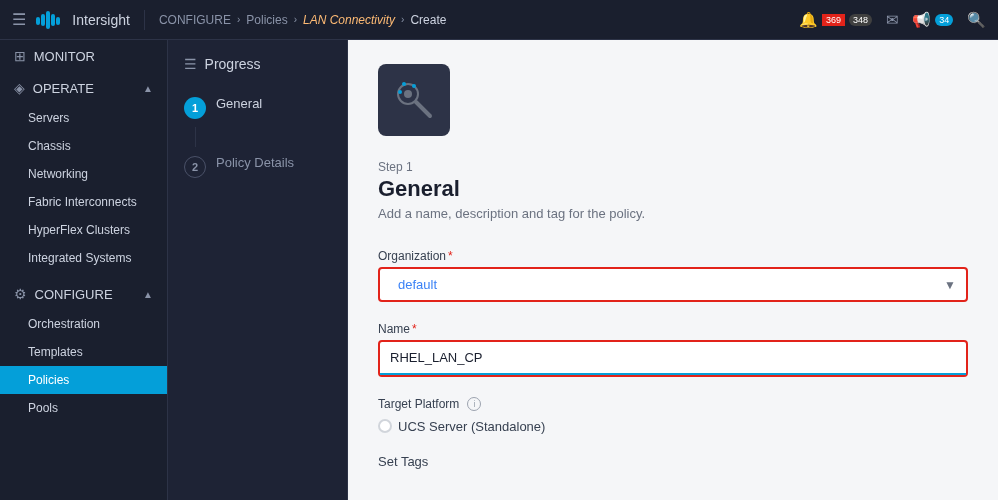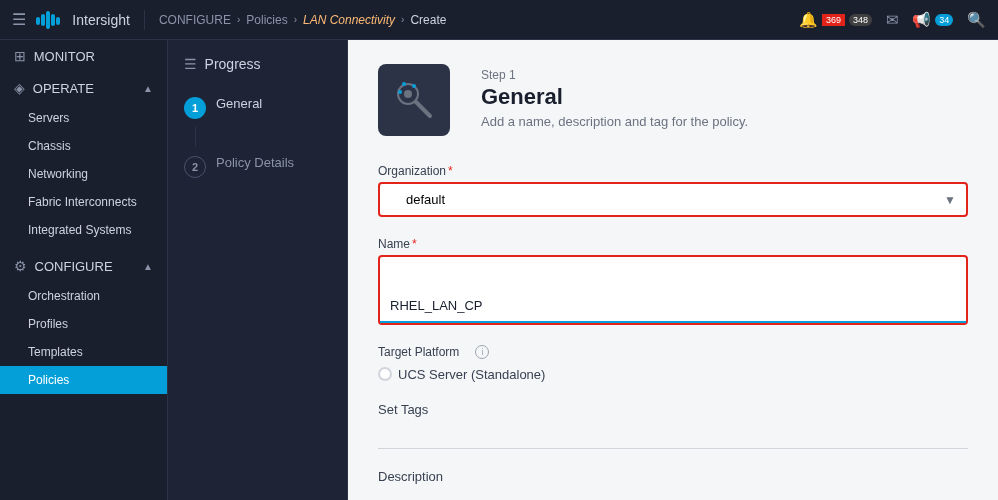--- a/index.html
+++ b/index.html
@@ -42,38 +42,38 @@
     .progress-step { display: flex; align-items: flex-start; gap: 10px; padding: 8px 16px; cursor: pointer; }
     .step-circle { width: 22px; height: 22px; border-radius: 50%; display: flex; align-items: center; justify-content: center; font-size: 11px; font-weight: bold; flex-shrink: 0; margin-top: 1px; }
     .step-circle.active { background: #049fd9; color: #fff; }
     .step-circle.inactive { background: transparent; border: 1px solid #4a5168; color: #8a93a8; }
     .step-label { font-size: 13px; color: #cdd3e0; }
     .step-label.inactive { color: #8a93a8; }
     .step-connector { width: 1px; height: 20px; background: #2d3347; margin-left: 27px; }
 
     
     .form-panel { flex: 1; background: #f5f6f8; padding: 24px 30px; overflow-y: auto; }
-    .form-header { display: flex; align-items: flex-start; gap: 31px; margin-bottom: 28px; }
+    .form-header { display: flex; align-items: flex-start; gap: 20px; margin-bottom: 28px; flex-direction: column; }
     .form-icon { width: 72px; height: 72px; background: #2d3347; border-radius: 8px; display: flex; align-items: center; justify-content: center; flex-shrink: 0; }
     .form-icon svg { width: 48px; height: 48px; }
     .form-title-group { padding-top: 4px; }
     .step-num { color: #6b7280; font-size: 12px; margin-bottom: 2px; }
     .form-title { color: #1a1f2e; font-size: 22px; font-weight: 600; margin-bottom: 4px; }
     .form-desc { color: #6b7280; font-size: 13px; }
 
     .form-field { margin-bottom: 20px; }
     .field-label { font-size: 12px; color: #374151; margin-bottom: 4px; font-weight: 500; }
     .field-label span.req { color: #e2231a; margin-left: 2px; }
     .field-box { border: 2px solid #e2231a; border-radius: 4px; background: #fff; display: flex; align-items: center; }
-    .field-input { flex: 1; padding: 8px 10px; border: none; outline: none; font-size: 13px; color: #1a1f2e; background: transparent; margin-top: 33px; }
-    .field-select { width: 100%; padding: 8px 26px; border: none; outline: none; font-size: 13px; color: #000000; background: transparent; appearance: none; cursor: pointer; }
+    .field-input { flex: 1; padding: 8px 10px; border: none; outline: none; font-size: 13px; color: #1a1f2e; background: transparent; }
+    .field-select { width: 100%; padding: 8px 18px; border: none; outline: none; font-size: 13px; color: #3b82f6; background: transparent; appearance: none; cursor: pointer; }
     .field-dropdown-icon { padding-right: 10px; color: #6b7280; font-size: 12px; }
 
     .target-platform { margin-bottom: 20px; }
-    .target-label { font-size: 12px; color: #374151; font-weight: 500; margin-bottom: 8px; display: flex; align-items: center; gap: 16px; }
+    .target-label { font-size: 12px; color: #374151; font-weight: 500; margin-bottom: 8px; display: flex; align-items: center; gap: 8px; }
     .info-icon { width: 14px; height: 14px; border-radius: 50%; border: 1px solid #9ca3af; color: #9ca3af; font-size: 9px; display: inline-flex; align-items: center; justify-content: center; cursor: pointer; }
     .radio-group { display: flex; gap: 24px; }
     .radio-option { display: flex; align-items: flex-start; gap: 6px; font-size: 13px; color: #374151; cursor: pointer; }
     .radio-circle { width: 14px; height: 14px; border-radius: 50%; border: 2px solid #d1d5db; background: #fff; display: inline-flex; align-items: center; justify-content: center; }
     .radio-circle.selected { border-color: #049fd9; background: #fff; }
     .radio-dot { width: 6px; height: 6px; border-radius: 50%; background: #049fd9; }
 
     .set-tags { margin-bottom: 20px; }
     .set-tags-label { font-size: 13px; color: #374151; font-weight: 500; margin-bottom: 4px; }
     .tags-box { border-bottom: 1px solid #d1d5db; padding: 4px 0; min-height: 28px; }
@@ -142,35 +142,36 @@
         <span class="sidebar-icon">◈</span>
         <span>OPERATE</span>
       </div>
       <span class="sidebar-collapse-icon">▲</span>
     </div>
     <div>
       <div class="sidebar-sub-item">Servers</div>
       <div class="sidebar-sub-item">Chassis</div>
       <div class="sidebar-sub-item">Networking</div>
       <div class="sidebar-sub-item">Fabric Interconnects</div>
+      <div class="sidebar-sub-item">HyperFlex Clusters</div>
       <div class="sidebar-sub-item">Integrated Systems</div>
     </div>
 
     <div class="sidebar-item section-header" style="margin-top:6px;">
       <div style="display:flex;align-items:center;gap:8px;">
         <span class="sidebar-icon">⚙</span>
         <span>CONFIGURE</span>
       </div>
       <span class="sidebar-collapse-icon">▲</span>
     </div>
     <div>
       <div class="sidebar-sub-item">Orchestration</div>
-      <div class="sidebar-sub-item">Profiles</div>
       <div class="sidebar-sub-item">Templates</div>
       <div class="sidebar-sub-item active">Policies</div>
+      <div class="sidebar-sub-item">Pools</div>
     </div>
   </div>
 
   <div class="content">
 
     <div class="progress-panel">
       <div class="progress-header">
         <span class="progress-lines-icon">☰</span>
         <span>Progress</span>
       </div>

